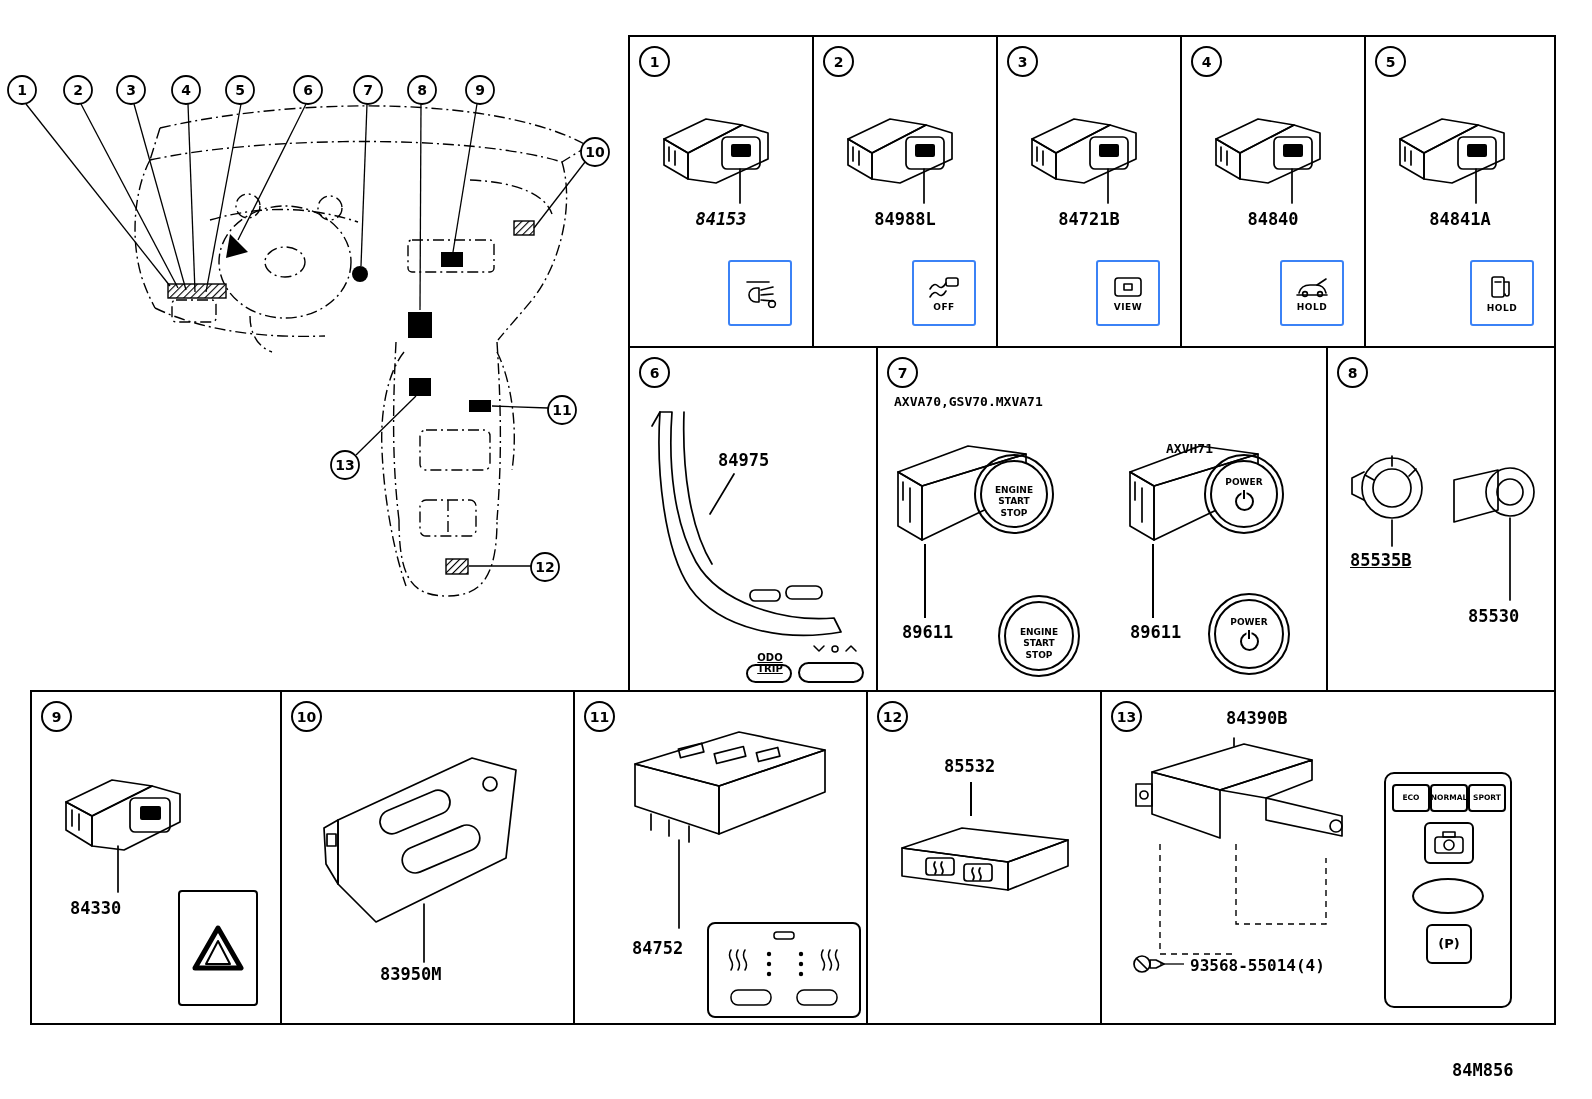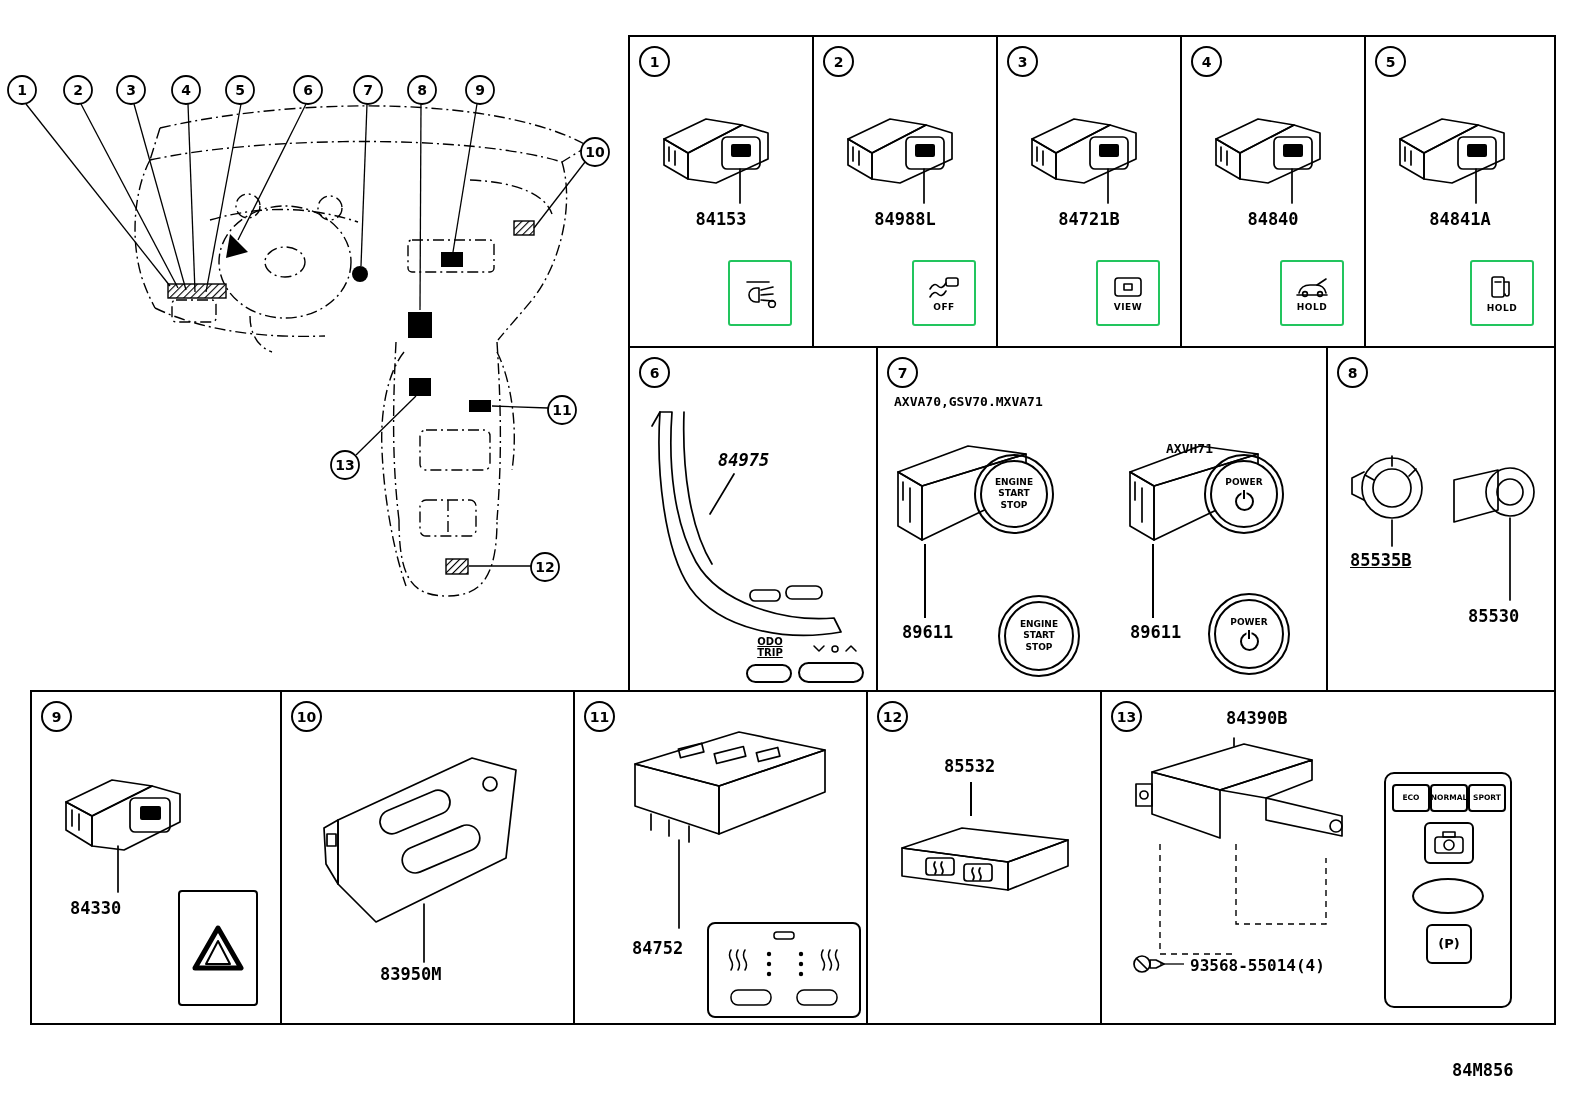--- a/index.html
+++ b/index.html
@@ -14,25 +14,25 @@
   .hdr {position:absolute; font:bold 13px "DejaVu Sans Mono", monospace; white-space:nowrap;
         text-underline-offset:3px; z-index:3;}
   .ln  {fill:none; stroke:#000; stroke-width:1.7; stroke-linejoin:round; stroke-linecap:round;}
   .blk {fill:#000; stroke:none;}
   .dd  {fill:none; stroke:#000; stroke-width:1.4; stroke-dasharray:11 4 2 4;}
   .dsh {fill:none; stroke:#000; stroke-width:1.4; stroke-dasharray:6 5;}
   .ldr {stroke:#000; stroke-width:1.3;}
   .co  {fill:#fff; stroke:#000; stroke-width:1.8;}
   .cot {font:bold 14px "DejaVu Sans", sans-serif; text-anchor:middle; fill:#000;}
   .art {position:absolute;}
-  .iconbox {position:absolute; right:20px; bottom:20px; width:60px; height:62px; border:2px solid #22c55e;
+  .iconbox {position:absolute; right:20px; bottom:20px; width:60px; height:62px; border:2px solid #3b82f6;
             border-radius:3px; display:flex; flex-direction:column; align-items:center;
             justify-content:center; gap:3px; background:#fff;}
   .ibl {font:bold 9px "DejaVu Sans", sans-serif; letter-spacing:0.5px;}
-  .pre {white-space:pre-line;}
+  .pre {white-space:pre-line;margin-top:16px;}
   .rbtn {position:absolute; border:2.5px solid #000; border-radius:50%; background:#fff; z-index:2;
          display:flex; flex-direction:column; align-items:center; justify-content:center;
          text-align:center; font:bold 9px "DejaVu Sans", sans-serif; line-height:1.25;}
   .rbtn::after {content:""; position:absolute; inset:-8px; border:2px solid #000; border-radius:50%;}
   .pwr {width:15px; height:15px; border:2px solid #000; border-radius:50%; position:relative; margin-top:3px;}
   .pwr::before {content:""; position:absolute; left:50%; top:-4px; transform:translateX(-50%);
                 width:5px; height:7px; background:#fff;}
   .pwr::after  {content:""; position:absolute; left:50%; top:-4px; transform:translateX(-50%);
                 width:2px; height:9px; background:#000;}
   .vln {position:absolute; width:0; border-left:2px solid #000; z-index:1;}
@@ -175,21 +175,21 @@
           <polygon points="10,40 10,66 34,80 34,54"></polygon>
           <polygon points="10,40 52,20 88,26 34,54"></polygon>
           <polygon points="34,54 88,26 114,34 114,60 62,84 34,80"></polygon>
           <rect x="68" y="38" width="38" height="32" rx="5"></rect>
           <line x1="15" y1="48" x2="15" y2="62"></line>
           <line x1="21" y1="52" x2="21" y2="66"></line>
           <line x1="86" y1="70" x2="86" y2="104"></line>
         </g>
       <rect x="77" y="45" width="20" height="13" rx="2" class="blk"></rect>
     </svg>
-    <div class="pn pnc" style="top:172px;">84153</div>
+    <div class="pn pnc" style="top:172px;font-style:italic;">84153</div>
     <div class="iconbox">
       <svg width="36" height="30" viewBox="0 0 36 30">
         <g class="ln" style="stroke-width:1.6">
             <line x1="5" y1="4" x2="27" y2="4"></line>
             <path d="M7,17 a7,7 0 0 1 7,-7 h3 v14 h-3 a7,7 0 0 1 -7,-7 z"></path>
             <line x1="19" y1="12" x2="31" y2="9"></line>
             <line x1="19" y1="17" x2="31" y2="16"></line>
             <line x1="19" y1="22" x2="31" y2="23"></line>
             <circle cx="30" cy="26" r="3.4"></circle>
           </g>
@@ -321,21 +321,21 @@
     <svg class="art" style="left:8px;top:56px;" width="236" height="236" viewBox="0 0 236 236">
       <g class="ln">
         <path d="M34,8 C30,62 36,118 58,158 C82,200 146,218 196,214 L203,228 C148,238 82,226 52,184 C26,146 18,66 22,8 Z"></path>
         <path d="M46,8 C44,66 52,124 74,160"></path>
         <rect x="112" y="186" width="30" height="11" rx="5"></rect>
         <rect x="148" y="182" width="36" height="13" rx="6"></rect>
         <line x1="96" y1="70" x2="72" y2="110"></line>
         <path d="M22,8 l-8,14"></path>
       </g>
     </svg>
-    <div class="pn" style="left:88px;top:102px;font-style:italic;">84975</div>
+    <div class="pn" style="left:88px;top:102px;">84975</div>
     <div class="lbl-small pre" style="left:118px;top:288px;width:44px;">ODO
 TRIP</div>
     <svg class="art" style="left:178px;top:292px;" width="54" height="20" viewBox="0 0 54 20">
       <g class="ln" style="stroke-width:1.5">
           <path d="M6,6 l5,5 5,-5"></path>
           <circle cx="27" cy="9" r="3"></circle>
           <path d="M38,11 l5,-5 5,5"></path>
         </g>
     </svg>
     <div class="stad" style="left:116px;top:316px;width:42px;height:15px;"></div>

